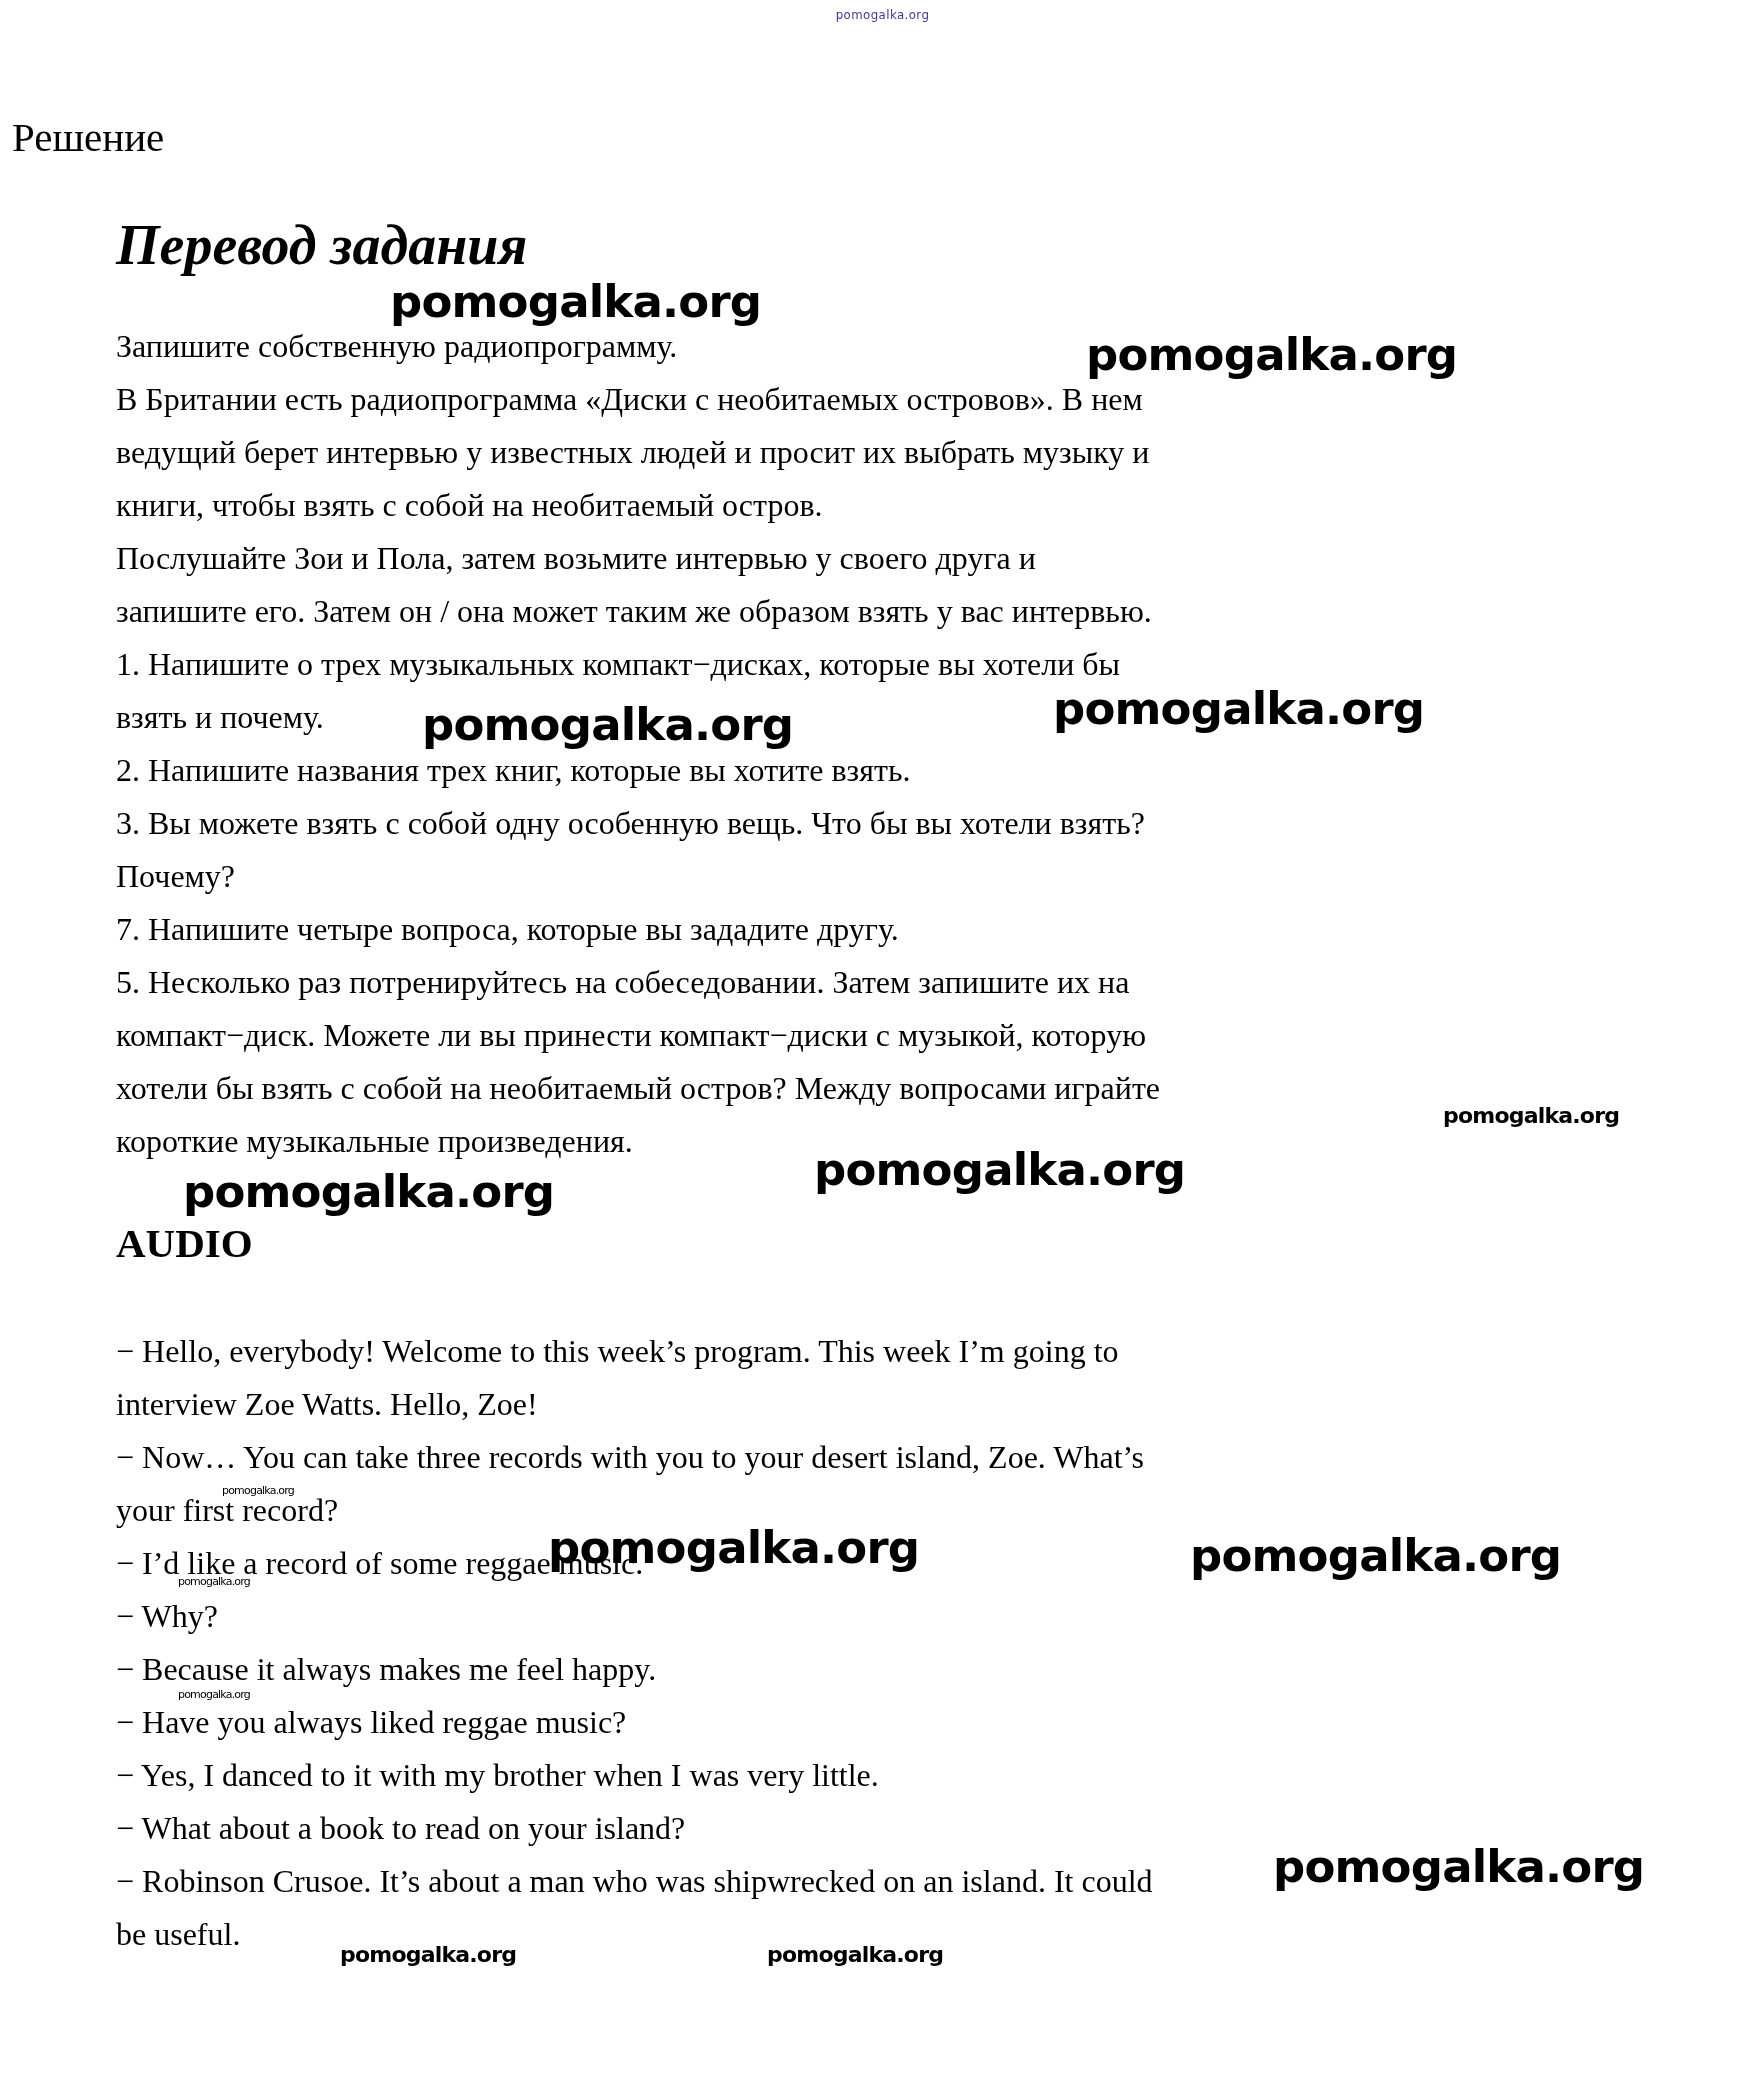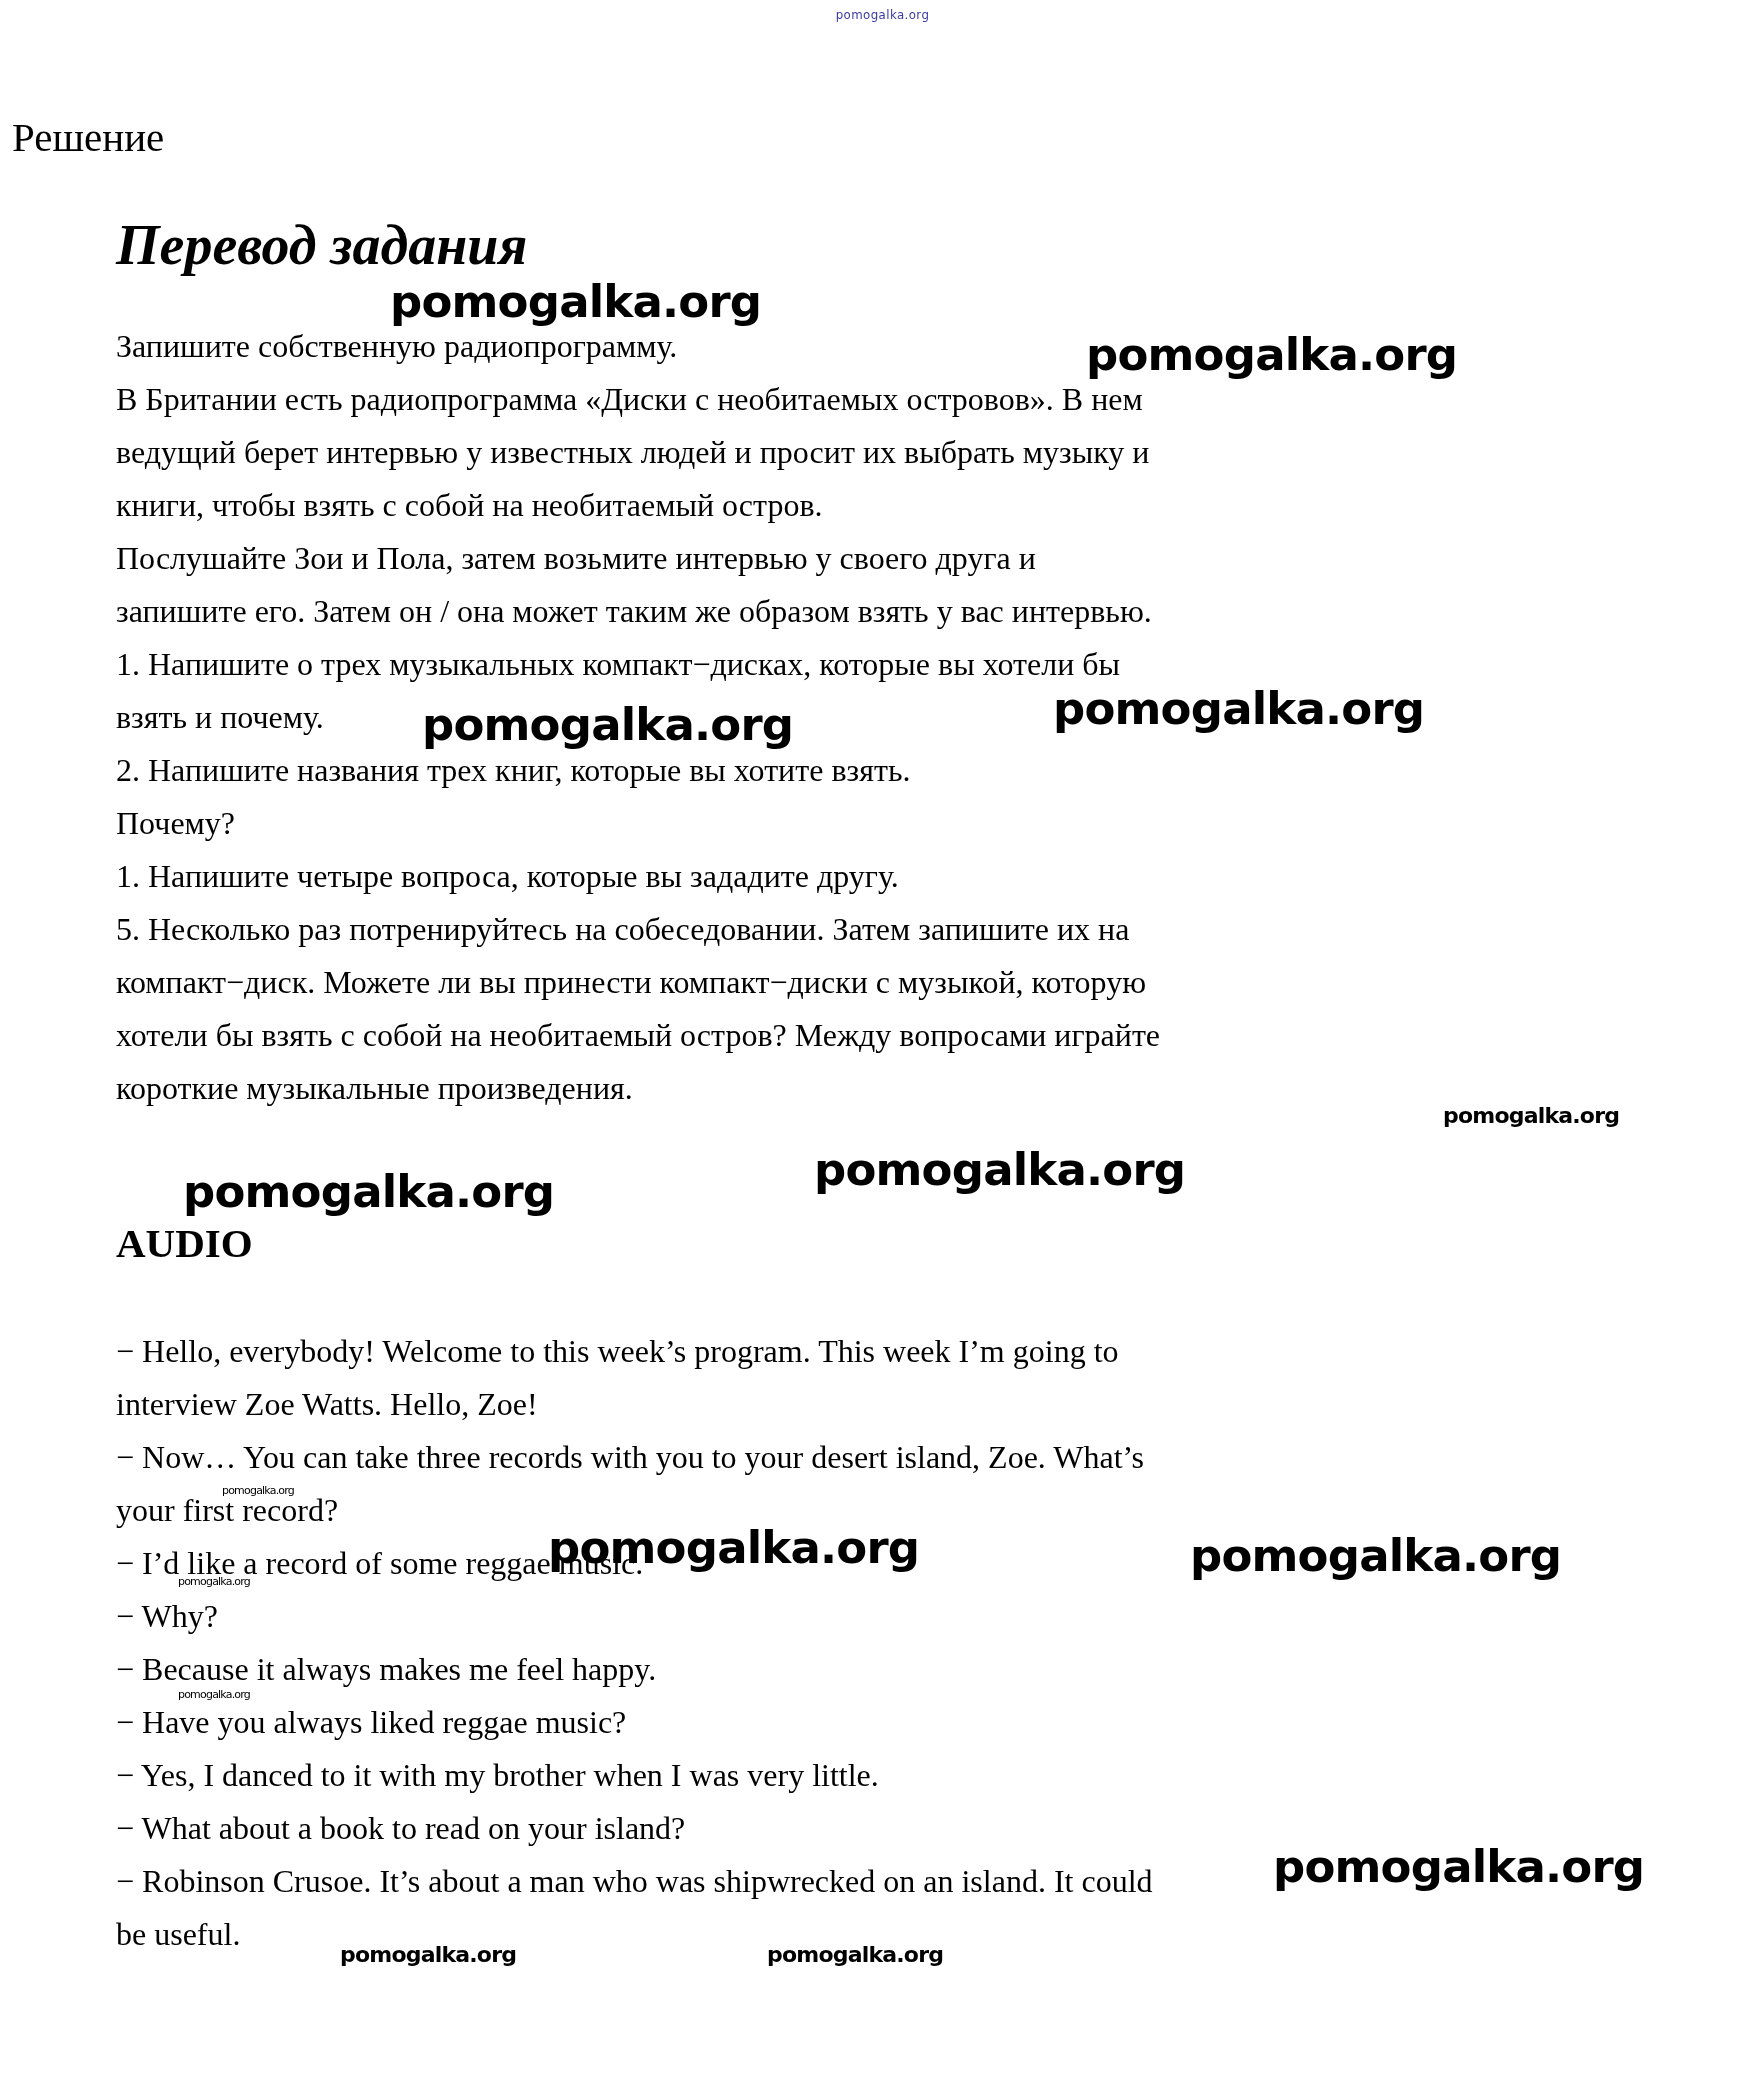--- a/index.html
+++ b/index.html
@@ -31,22 +31,23 @@
   <div class="body ru">
     <div class="line">Запишите собственную радиопрограмму.</div>
     <div class="line">В Британии есть радиопрограмма «Диски с необитаемых островов». В нем</div>
     <div class="line">ведущий берет интервью у известных людей и просит их выбрать музыку и</div>
     <div class="line">книги, чтобы взять с собой на необитаемый остров.</div>
     <div class="line">Послушайте Зои и Пола, затем возьмите интервью у своего друга и</div>
     <div class="line">запишите его. Затем он / она может таким же образом взять у вас интервью.</div>
     <div class="line">1. Напишите о трех музыкальных компакт−дисках, которые вы хотели бы</div>
     <div class="line">взять и почему.</div>
     <div class="line">2. Напишите названия трех книг, которые вы хотите взять.</div>
+    <div class="line">3. Вы можете взять с собой одну особенную вещь. Что бы вы хотели взять?</div>
     <div class="line">Почему?</div>
-    <div class="line">1. Напишите четыре вопроса, которые вы зададите другу.</div>
+    <div class="line">7. Напишите четыре вопроса, которые вы зададите другу.</div>
     <div class="line">5. Несколько раз потренируйтесь на собеседовании. Затем запишите их на</div>
     <div class="line">компакт−диск. Можете ли вы принести компакт−диски с музыкой, которую</div>
     <div class="line">хотели бы взять с собой на необитаемый остров? Между вопросами играйте</div>
     <div class="line">короткие музыкальные произведения.</div>
   </div>
 
   <div class="audio-head">AUDIO</div>
 
   <div class="body en">
     <div class="line">− Hello, everybody! Welcome to this week’s program. This week I’m going to</div>

